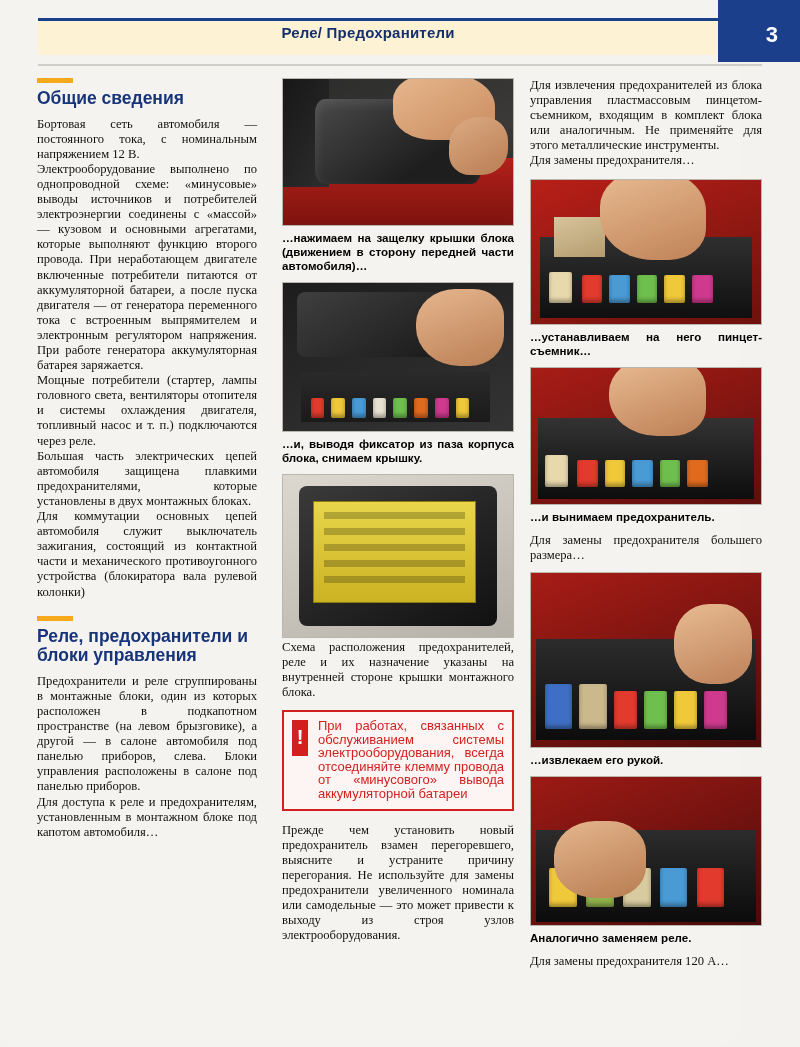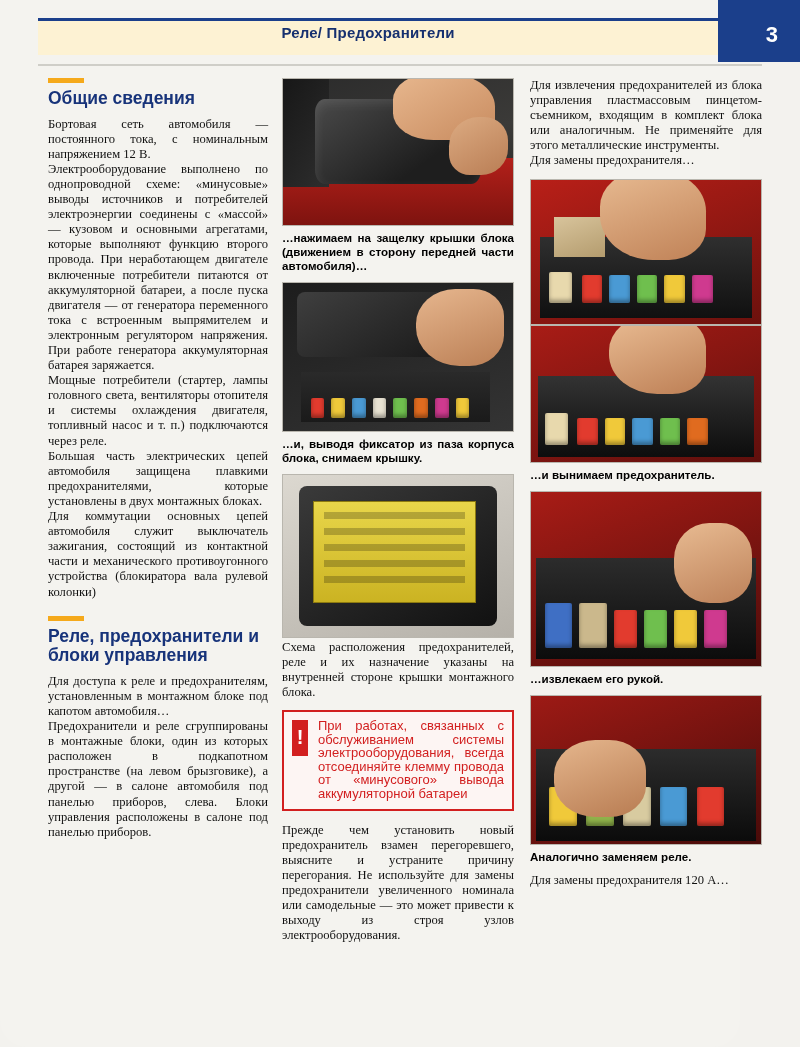--- a/index.html
+++ b/index.html
@@ -66,21 +66,21 @@
     position: absolute;
     left: 38px; top: 64px;
     width: 724px; height: 2px;
     background: #cfcec8;
   }
   
   .col {
     position: absolute;
     top: 78px;
   }
-  .col1 { left: 48px; width: 220px; }
+  .col1 { left: 37px; width: 220px; }
   .col2 { left: 282px; width: 232px; }
   .col3 { left: 530px; width: 232px; }
 
   h2.sec {
     font-family: "Liberation Sans", sans-serif;
     font-size: 17.5px;
     font-weight: bold;
     color: #17337a;
     margin: 0 0 8px 0;
     line-height: 1.12;
@@ -239,22 +239,22 @@
     <div class="sec-accent"></div>
     <h2 class="sec">Общие сведения</h2>
     <p class="body">Бортовая сеть автомобиля — постоянного тока, с номинальным напряжением 12 В.</p>
     <p class="body">Электрооборудование выполнено по однопроводной схеме: «минусовые» выводы источников и потребителей электроэнергии соединены с «массой» — кузовом и основными агрегатами, которые выполняют функцию второго провода. При неработающем двигателе включенные потребители питаются от аккумуляторной батареи, а после пуска двигателя — от генератора переменного тока с встроенным выпрямителем и электронным регулятором напряжения. При работе генератора аккумуляторная батарея заряжается.</p>
     <p class="body">Мощные потребители (стартер, лампы головного света, вентиляторы отопителя и системы охлаждения двигателя, топливный насос и т. п.) подключаются через реле.</p>
     <p class="body">Большая часть электрических цепей автомобиля защищена плавкими предохранителями, которые установлены в двух монтажных блоках.</p>
     <p class="body">Для коммутации основных цепей автомобиля служит выключатель зажигания, состоящий из контактной части и механического противоугонного устройства (блокиратора вала рулевой колонки)</p>
     <div style="height:16px"></div>
     <div class="sec-accent"></div>
     <h2 class="sec">Реле, предохранители и блоки управления</h2>
+    <p class="body">Предохранители и реле сгруппированы в монтажные блоки, один из которых расположен в подкапотном пространстве (на левом брызговике), а другой — в салоне автомобиля под панелью приборов, слева. Блоки управления расположены в салоне под панелью приборов.</p>
     <p class="body">Для доступа к реле и предохранителям, установленным в монтажном блоке под капотом автомобиля…</p>
-    <p class="body">Предохранители и реле сгруппированы в монтажные блоки, один из которых расположен в подкапотном пространстве (на левом брызговике), а другой — в салоне автомобиля под панелью приборов, слева. Блоки управления расположены в салоне под панелью приборов.</p>
   </div>
 
   <div class="col col2">
 
     <div class="photo ph p1">
       <div class="layer red1"></div>
       <div class="layer blk"></div>
       <div class="layer cover"></div>
       <div class="layer hand"></div>
       <div class="layer hand2"></div>
@@ -306,32 +306,34 @@
       <div class="layer box"></div>
       <div class="fuse" style="left:8%;bottom:14%;width:10%;height:22%;background:#e8d9ad;"></div>
       <div class="fuse" style="left:22%;bottom:14%;width:9%;height:20%;background:#e23b2e;"></div>
       <div class="fuse" style="left:34%;bottom:14%;width:9%;height:20%;background:#4a9ad4;"></div>
       <div class="fuse" style="left:46%;bottom:14%;width:9%;height:20%;background:#6fbf4e;"></div>
       <div class="fuse" style="left:58%;bottom:14%;width:9%;height:20%;background:#f0c93a;"></div>
       <div class="fuse" style="left:70%;bottom:14%;width:9%;height:20%;background:#cf3a8f;"></div>
       <div class="layer beige"></div>
       <div class="layer hand"></div>
     </div>
+    <div class="cap">…устанавливаем на него пинцет-съемник…</div>
 
     <div class="photo ph p5">
       <div class="layer box"></div>
       <div class="fuse" style="left:6%;bottom:12%;width:10%;height:24%;background:#e8d9ad;"></div>
       <div class="fuse" style="left:20%;bottom:12%;width:9%;height:20%;background:#e23b2e;"></div>
       <div class="fuse" style="left:32%;bottom:12%;width:9%;height:20%;background:#f0c93a;"></div>
       <div class="fuse" style="left:44%;bottom:12%;width:9%;height:20%;background:#4a9ad4;"></div>
       <div class="fuse" style="left:56%;bottom:12%;width:9%;height:20%;background:#6fbf4e;"></div>
       <div class="fuse" style="left:68%;bottom:12%;width:9%;height:20%;background:#e06b1f;"></div>
       <div class="layer hand"></div>
     </div>
     <div class="cap">…и вынимаем предохранитель.</div>
+    <div class="cap-plain">Для замены предохранителя большего размера…</div>
 
     <div class="photo ph p6">
       <div class="layer box"></div>
       <div class="fuse" style="left:6%;bottom:10%;width:12%;height:26%;background:#3f6fc4;"></div>
       <div class="fuse" style="left:21%;bottom:10%;width:12%;height:26%;background:#cbb88c;"></div>
       <div class="fuse" style="left:36%;bottom:10%;width:10%;height:22%;background:#e23b2e;"></div>
       <div class="fuse" style="left:49%;bottom:10%;width:10%;height:22%;background:#6fbf4e;"></div>
       <div class="fuse" style="left:62%;bottom:10%;width:10%;height:22%;background:#f0c93a;"></div>
       <div class="fuse" style="left:75%;bottom:10%;width:10%;height:22%;background:#cf3a8f;"></div>
       <div class="layer hand"></div>

